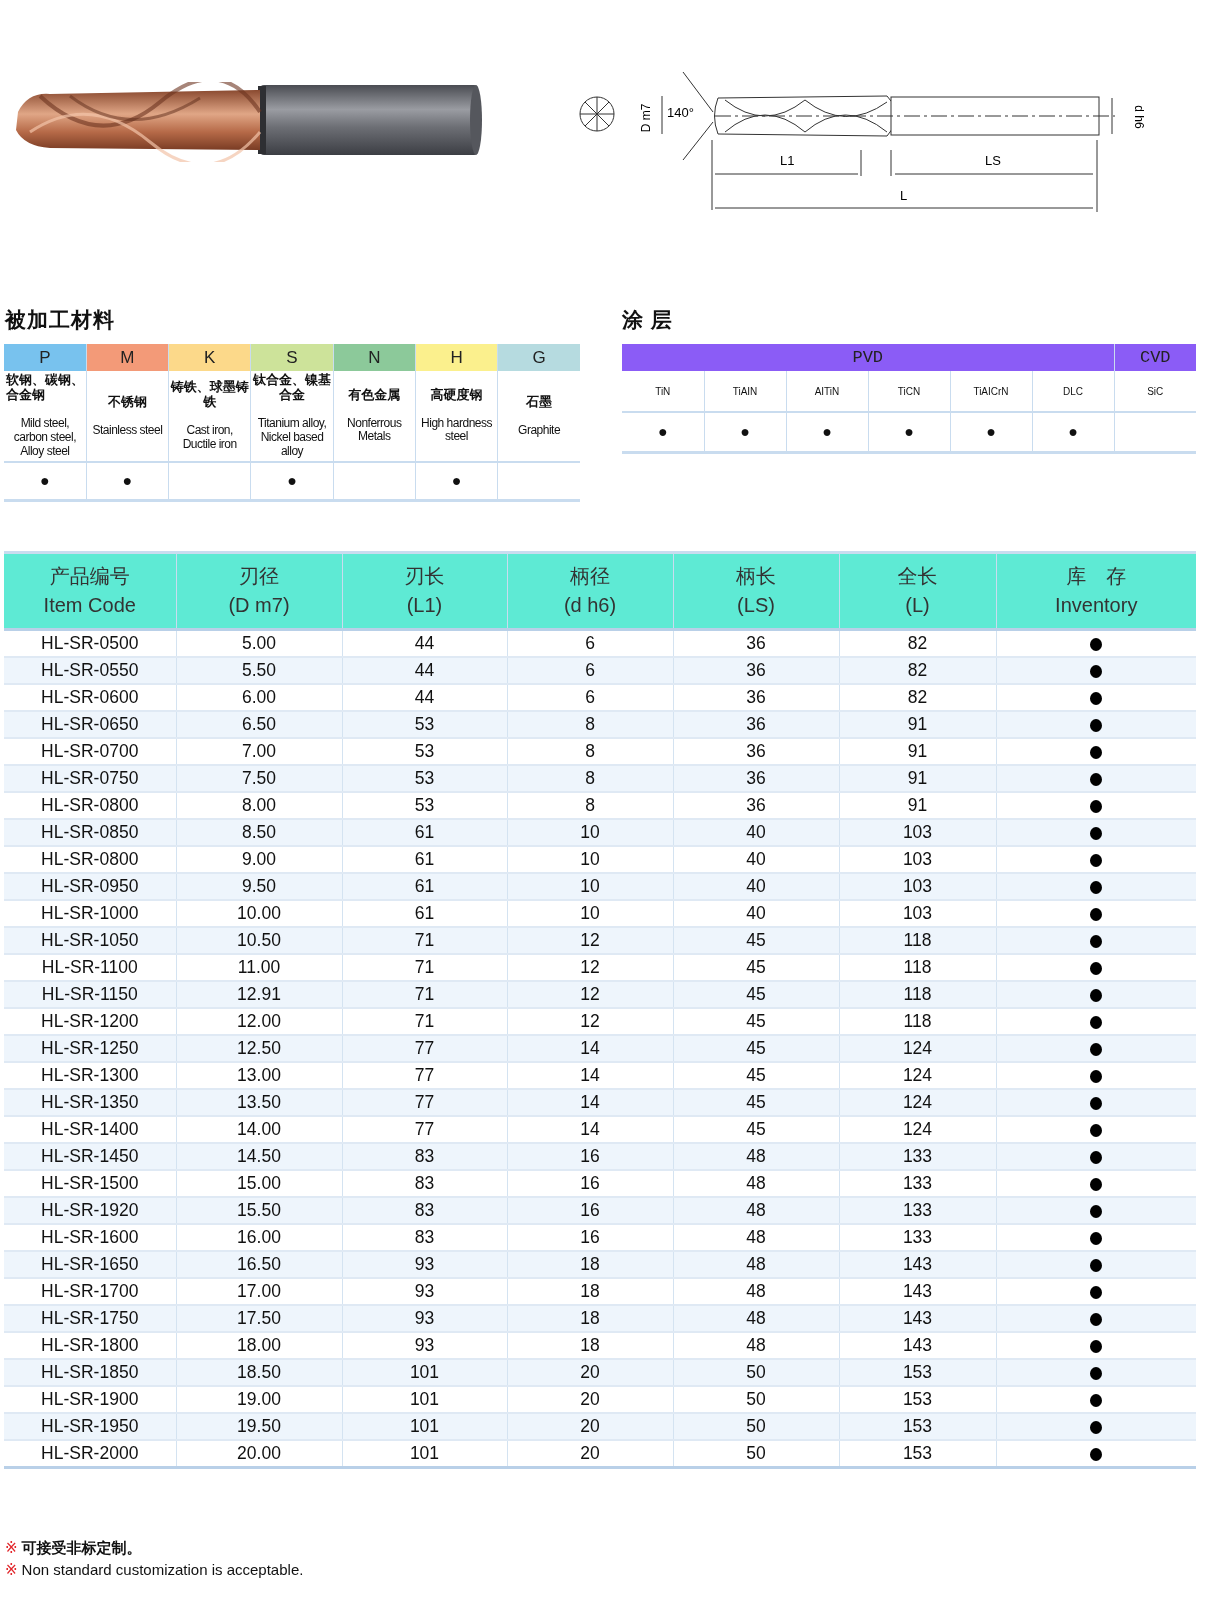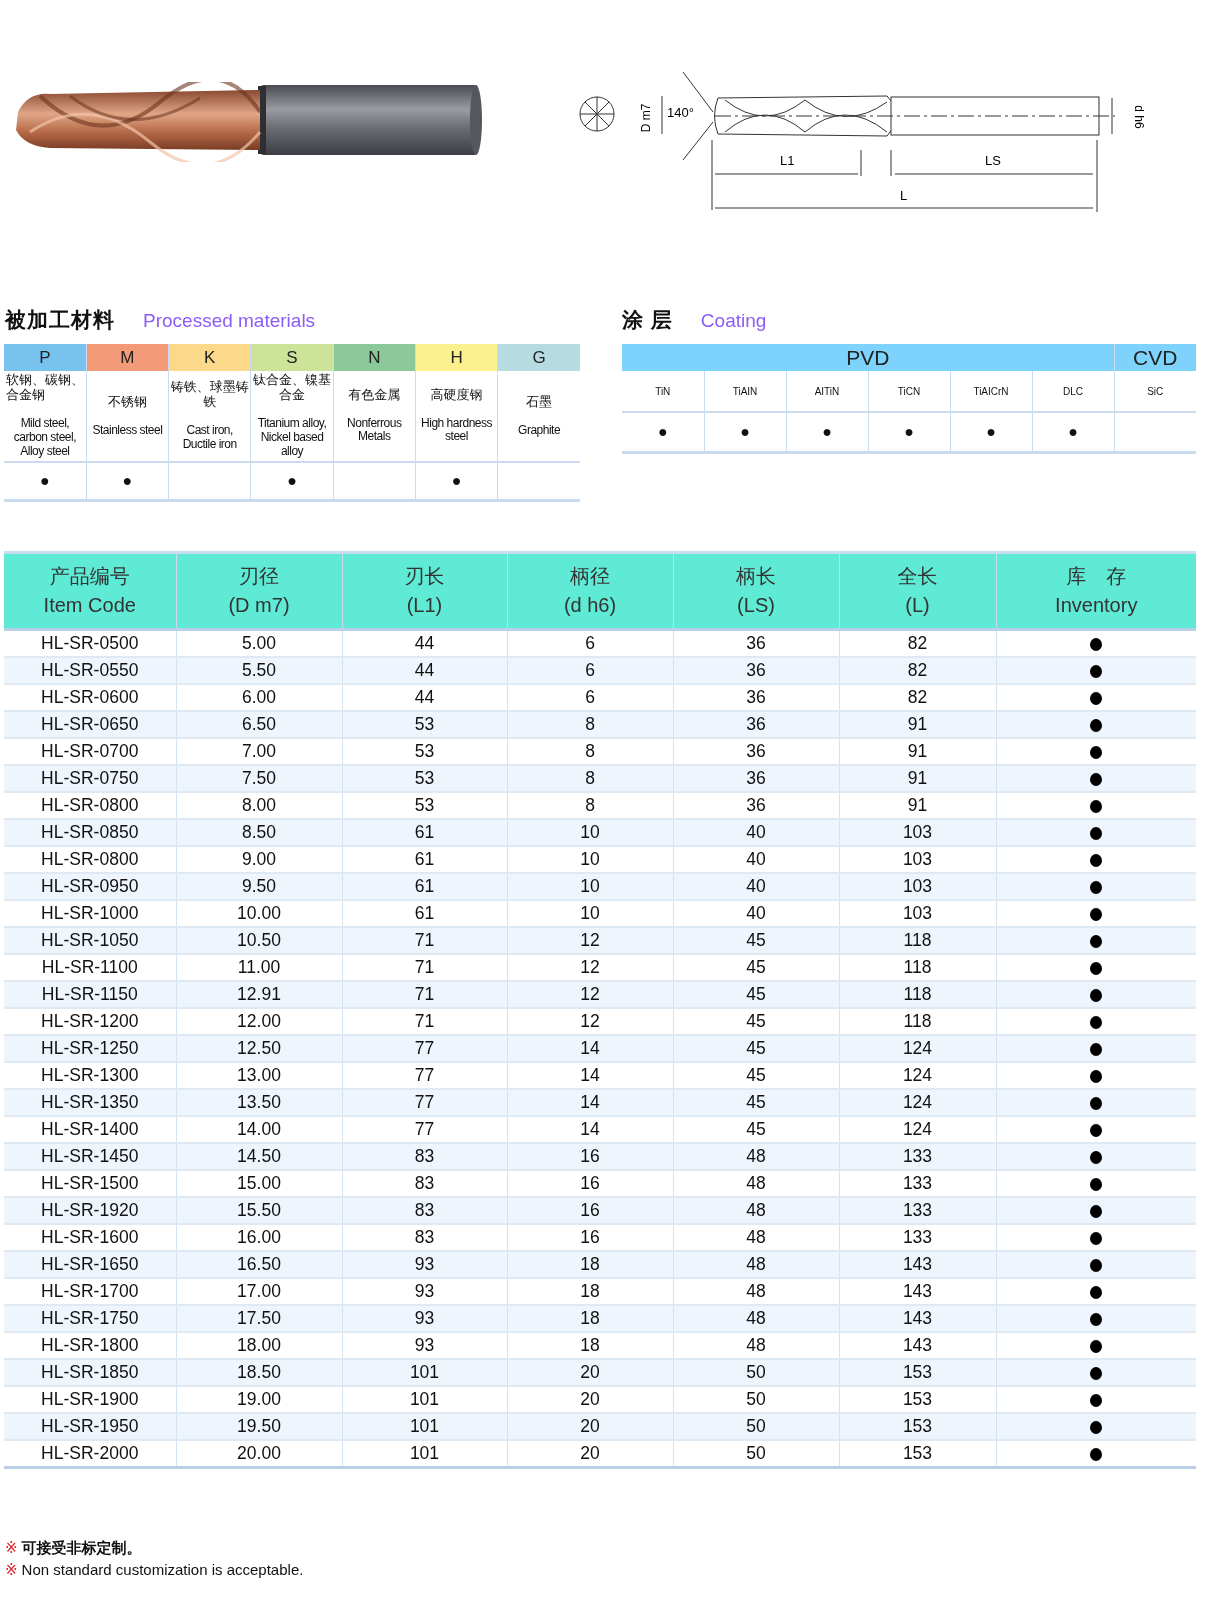--- a/index.html
+++ b/index.html
@@ -6,40 +6,40 @@
   body { width: 1215px; height: 1607px; position: relative; overflow: hidden;
          font-family: "Liberation Sans", "DejaVu Sans", sans-serif; color: #111; }
 
   
   .drill-photo { position: absolute; left: 10px; top: 82px; width: 480px; height: 80px; }
 
   
   .drawing { position: absolute; left: 575px; top: 62px; width: 600px; height: 160px; }
 
   
-  .section-title { position: absolute; font-size: 20px; display: flex; align-items: baseline; gap: 28px; }
+  .section-title { position: absolute; font-size: 20px; display: flex; align-items: baseline; gap: 12px; flex-direction: column; }
   .section-title .cn { font-weight: bold; font-size: 21px; letter-spacing: 1px; }
   .section-title .en { font-size: 19px; color: #8b5cf6; }
 
   
   .materials { position: absolute; left: 4px; top: 344px; width: 576px; border-collapse: collapse; table-layout: fixed; }
   .materials td { border-right: 1.5px solid #c9dcef; text-align: center; vertical-align: middle; padding: 0; }
   .materials td:last-child { border-right: none; }
   .materials .code-row td { height: 27px; font-size: 17px; color: #222; }
   .materials .desc-row td { height: 90px; border-bottom: 2px solid #c9dcef; line-height: 1.15; }
-  .materials .desc-row .cn { font-weight: normal; font-size: 13px; display: block; margin-bottom: 14px; }
+  .materials .desc-row .cn { font-weight: bold; font-size: 13px; display: block; margin-bottom: 14px; }
   .materials .desc-row .en { font-size: 12px; letter-spacing: -0.5px; display: block; }
   .materials .dot-row td { height: 36px; border-bottom: 3px solid #c9dcef; font-size: 16px; }
   .mat-P-desc .cn { text-align: left; padding-left: 2px; }
 
   
   .coating { position: absolute; left: 622px; top: 344px; width: 574px; border-collapse: collapse; table-layout: fixed; }
   .coating td { text-align: center; vertical-align: middle; padding: 0; border-right: 1.5px solid #c9dcef; }
   .coating td:last-child { border-right: none; }
-  .coating .group-row td { height: 27px; background: #7dd3fc; font-size: 21px; color: #222; }
+  .coating .group-row td { height: 27px; background: #8b5cf6; font-size: 17px; color: #222; font-family: Liberation Mono, monospace; }
   .coating .name-row td { height: 40px; font-size: 10px; border-bottom: 2px solid #c9dcef; }
   .coating .dot-row td { height: 38px; font-size: 16px; border-bottom: 3px solid #c9dcef; }
 
   
   .spec { position: absolute; left: 4px; top: 551px; width: 1192px; border-collapse: collapse; table-layout: fixed; }
   .spec th { background: #5eead4; font-weight: normal; font-size: 20px; color: #333; height: 72px;
              line-height: 1.45; border-right: 1.5px solid #c9dcef; border-top: 3px solid #c9dcef; border-bottom: 3px solid #b9d0e8; }
   .spec th:last-child { border-right: none; }
   .spec td { text-align: center; font-size: 17.5px; height: 25px; border-right: 1.5px solid #d4e3f1;
              border-bottom: 2px solid #dfe9f4; padding: 0; color: #111; }

